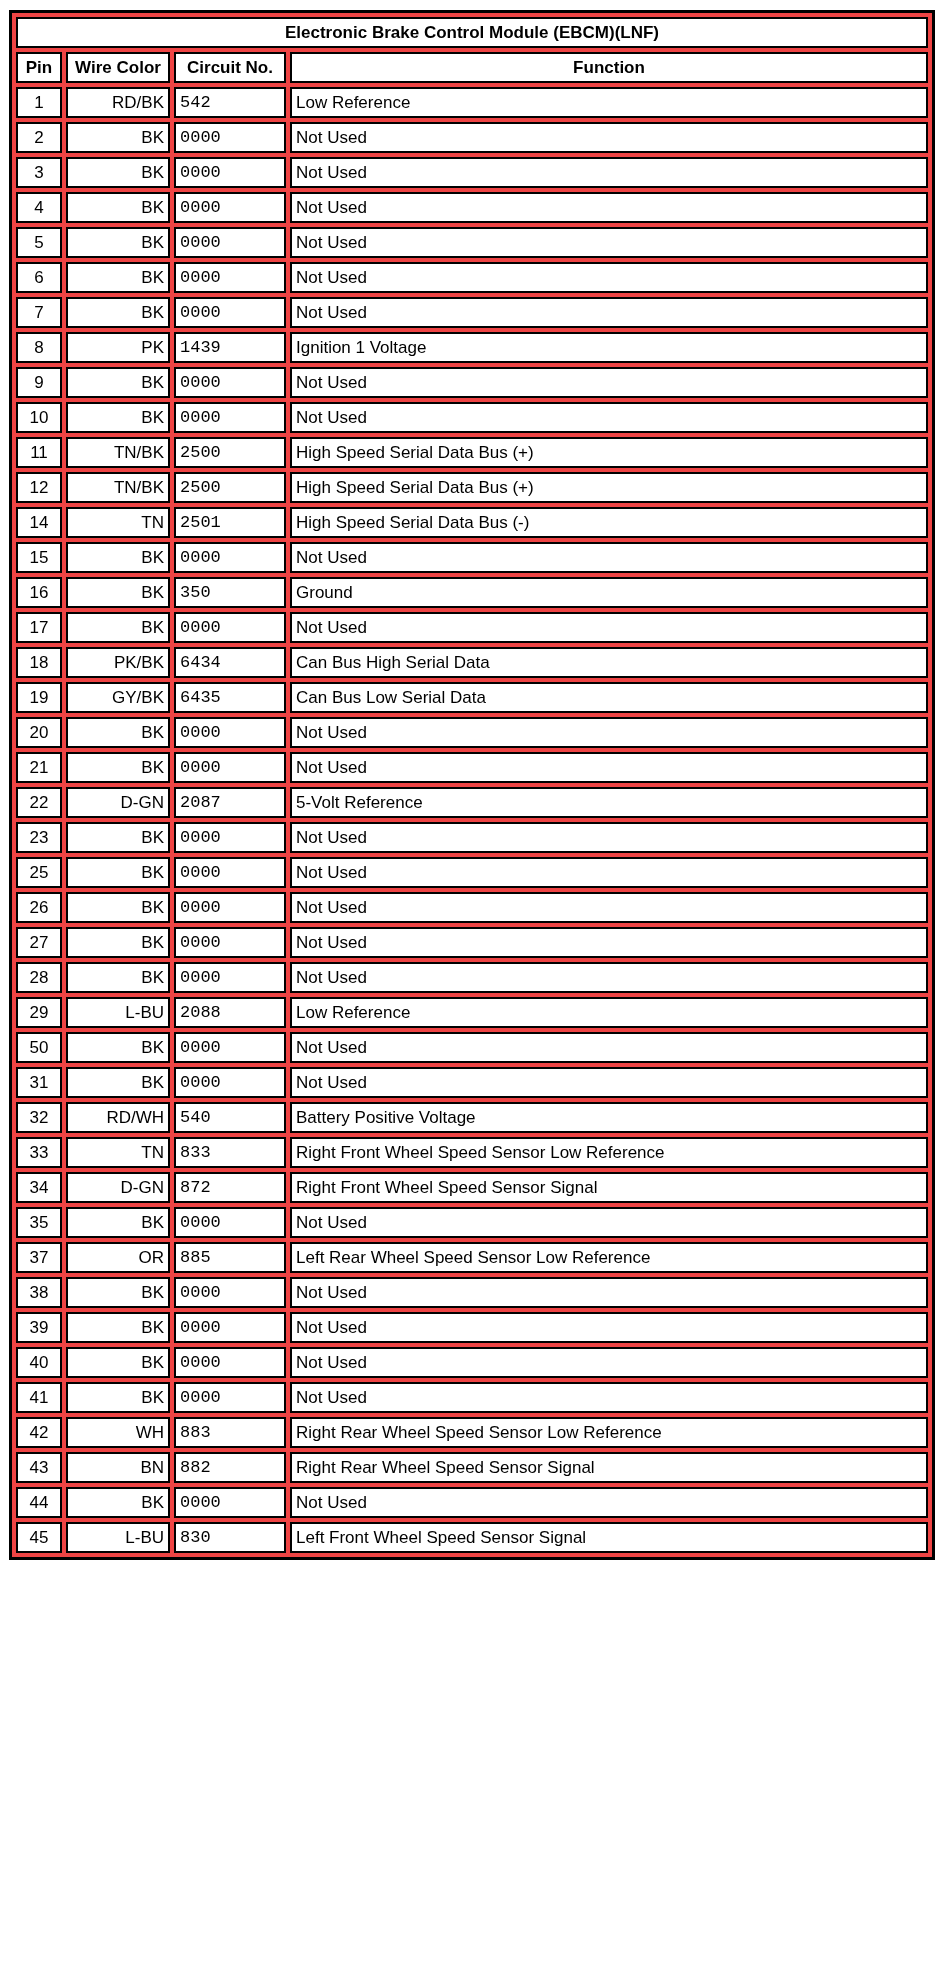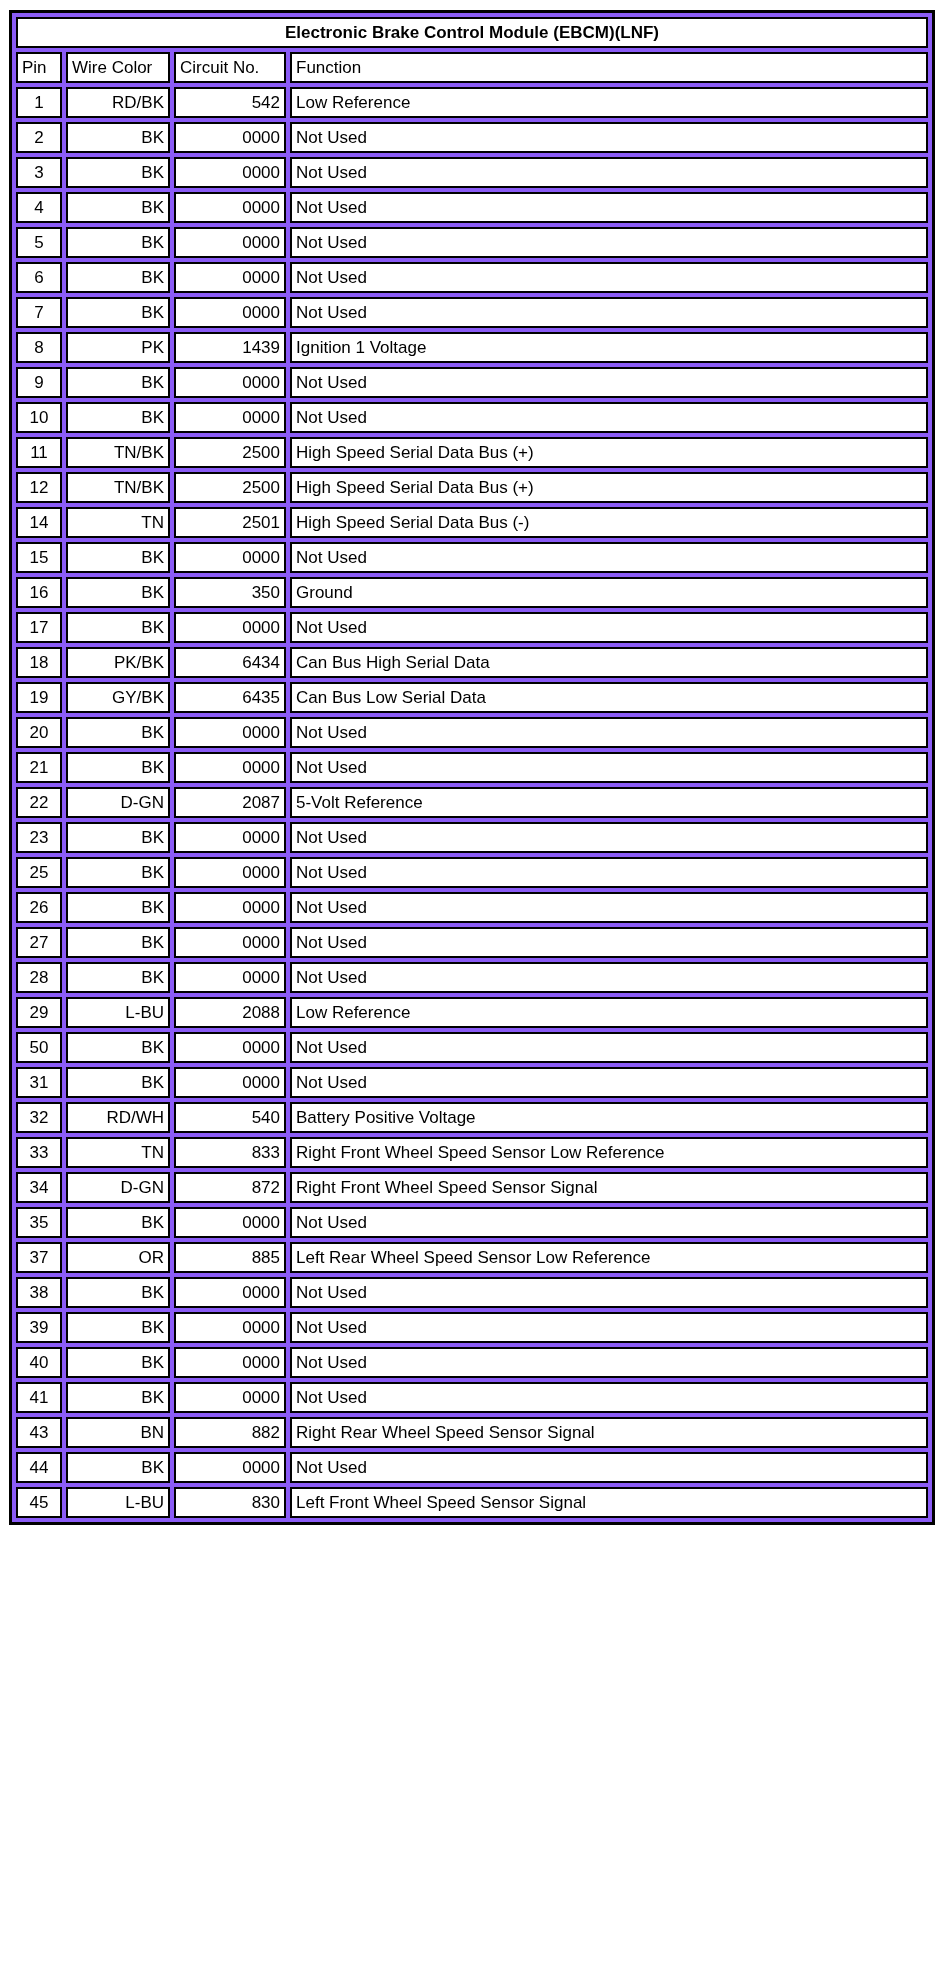--- a/index.html
+++ b/index.html
@@ -14,48 +14,48 @@
   .page {
     width: 944px;
     height: 1982px;
     box-sizing: border-box;
     padding: 10px 9px;
   }
   table.pinout {
     width: 926px;
     border-collapse: separate;
     border-spacing: 4px;
-    background: #8b5cf6;
+    background: #ef4444;
     border: 3px solid #000000;
     table-layout: fixed;
   }
   table.pinout th,
   table.pinout td {
     border: 2px solid #000000;
     font-size: 17px;
     height: 31px;
     padding: 1px 4px;
     box-sizing: border-box;
     background: #ffffff;
     overflow: hidden;
     white-space: nowrap;
   }
   .title-cell {
     text-align: center;
     font-weight: bold;
     font-size: 18px;
   }
   th.col-head {
-    font-weight: normal;
-    text-align: left;
+    font-weight: bold;
+    text-align: center;
     font-size: 17px;
   }
   td.c0 { text-align: center; }   
   td.c1 { text-align: right; }   
-  td.c2 { text-align: right; }   
+  td.c2 { text-align: left; font-family: Liberation Mono, monospace; }   
   td.c3 { text-align: left; padding-left: 6px; }  
   col.pin     { width: 46px; }
   col.wire    { width: 104px; }
   col.circuit { width: 112px; }
   col.func    { width: auto; }
 </style>
 </head>
 <body>
 
 <div class="page">
@@ -300,20 +300,26 @@
           <td class="c2">0000</td>
           <td class="c3">Not Used</td>
         </tr>
         <tr>
           <td class="c0">41</td>
           <td class="c1">BK</td>
           <td class="c2">0000</td>
           <td class="c3">Not Used</td>
         </tr>
         <tr>
+          <td class="c0">42</td>
+          <td class="c1">WH</td>
+          <td class="c2">883</td>
+          <td class="c3">Right Rear Wheel Speed Sensor Low Reference</td>
+        </tr>
+        <tr>
           <td class="c0">43</td>
           <td class="c1">BN</td>
           <td class="c2">882</td>
           <td class="c3">Right Rear Wheel Speed Sensor Signal</td>
         </tr>
         <tr>
           <td class="c0">44</td>
           <td class="c1">BK</td>
           <td class="c2">0000</td>
           <td class="c3">Not Used</td>

